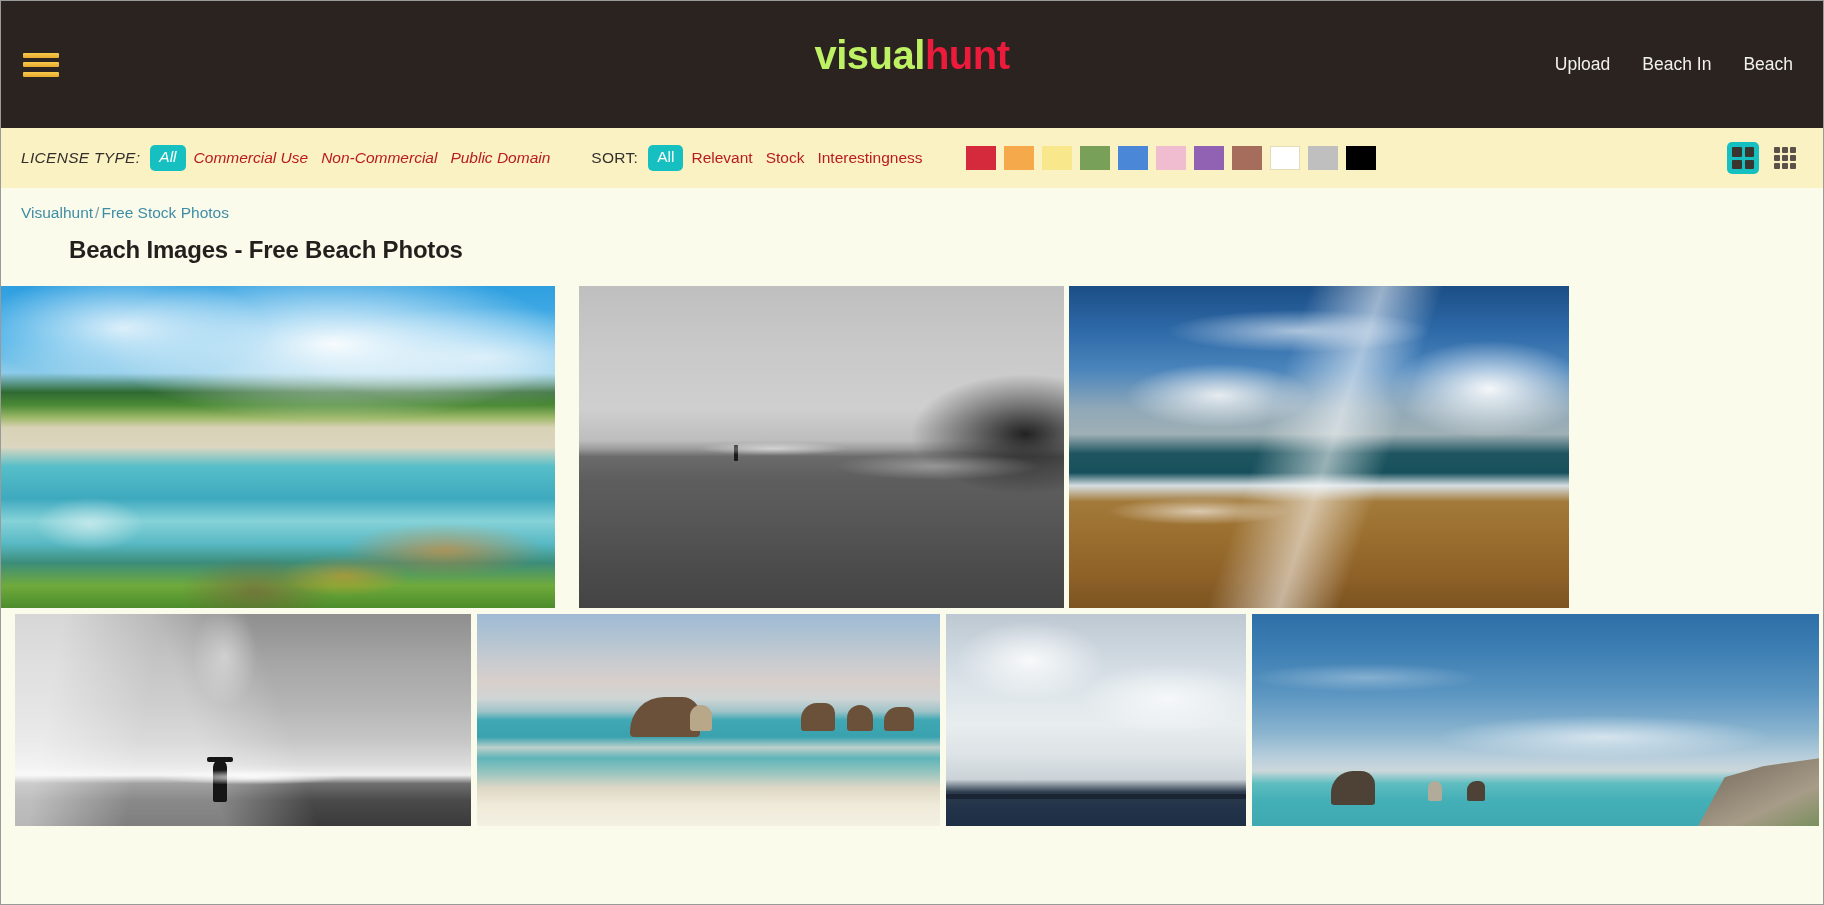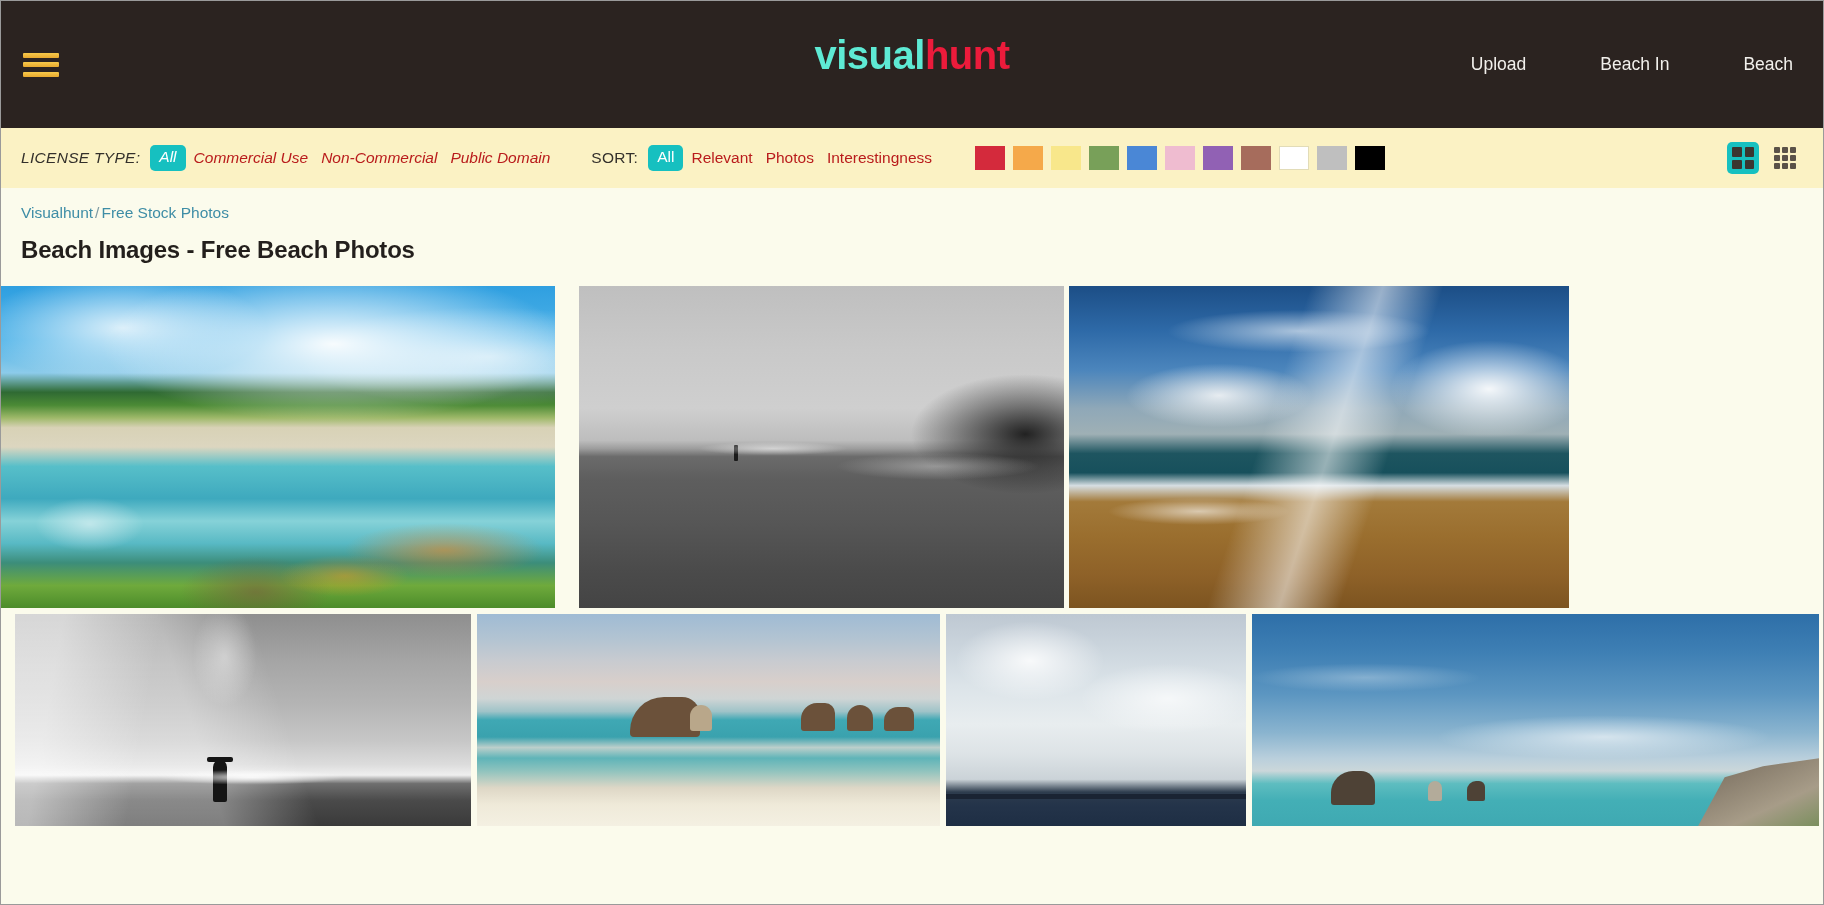--- a/index.html
+++ b/index.html
@@ -50,26 +50,26 @@
     display: flex; align-items: center; justify-content: center;
   }
   .search-btn svg { width: 20px; height: 20px; }
 
   .logo {
     position: absolute; left: 50%; transform: translateX(-50%);
     top: 32px;
     font-size: 40px; font-weight: bold; letter-spacing: -0.5px;
     user-select: none; cursor: pointer;
   }
-  .logo .v { color: #5eead4; }
+  .logo .v { color: #bef264; }
   .logo .h { color: #EC1B3B; }
 
   .nav {
     position: absolute; right: 30px;
-    display: flex; align-items: center; gap: 74px;
+    display: flex; align-items: center; gap: 32px;
   }
   .nav a {
     color: #F2F0EC; font-size: 17.5px; text-decoration: none; cursor: pointer;
   }
 
   
   .filterbar {
     height: 60px;
     background: #FBF2C4;
     display: flex; align-items: center;
@@ -106,21 +106,21 @@
   .view-toggle i { background: #3B3530; border-radius: 1px; display: block; }
   .view-toggle.g3 i { background: #5A5248; }
 
   
   .content { background: #FBFBEC; padding: 0 0 0 0; }
   .breadcrumb { padding: 16px 6px 0 20px; font-size: 15.5px; }
   .breadcrumb a { color: #3E8DA6; text-decoration: none; cursor: pointer; }
   .breadcrumb .sep { color: #7d9aa3; margin: 0 2px; }
   .page-title {
     padding: 14px 0 0 20px;
-    font-size: 24px; font-weight: bold; color: #231F1C; letter-spacing: -.2px;
+    font-size: 24px; font-weight: bold; color: #231F1C; letter-spacing: -.2px; margin-left: 48px;
   }
 
   
   .grid { margin-top: 22px; }
   .row { display: flex; }
   .row.row1 { height: 322px; }
   .row.row2 { height: 212px; }
   .ph { position: relative; overflow: hidden; cursor: pointer; display:block; }
 
   
@@ -295,21 +295,21 @@
     <a class="fopt active">All</a>
     <a class="fopt">Commercial Use</a>
     <a class="fopt">Non-Commercial</a>
     <a class="fopt">Public Domain</a>
   </div>
 
   <div class="sort-group">
     <span class="flabel">SORT:</span>
     <a class="fopt active">All</a>
     <a class="fopt">Relevant</a>
-    <a class="fopt">Photos</a>
+    <a class="fopt">Stock</a>
     <a class="fopt">Interestingness</a>
   </div>
 
   <div class="swatches">
     <span class="swatch" style="background:#D42A3C"></span>
     <span class="swatch" style="background:#F5A94A"></span>
     <span class="swatch" style="background:#F8E78B"></span>
     <span class="swatch" style="background:#78A059"></span>
     <span class="swatch" style="background:#4A87D6"></span>
     <span class="swatch" style="background:#EFBCD0"></span>

